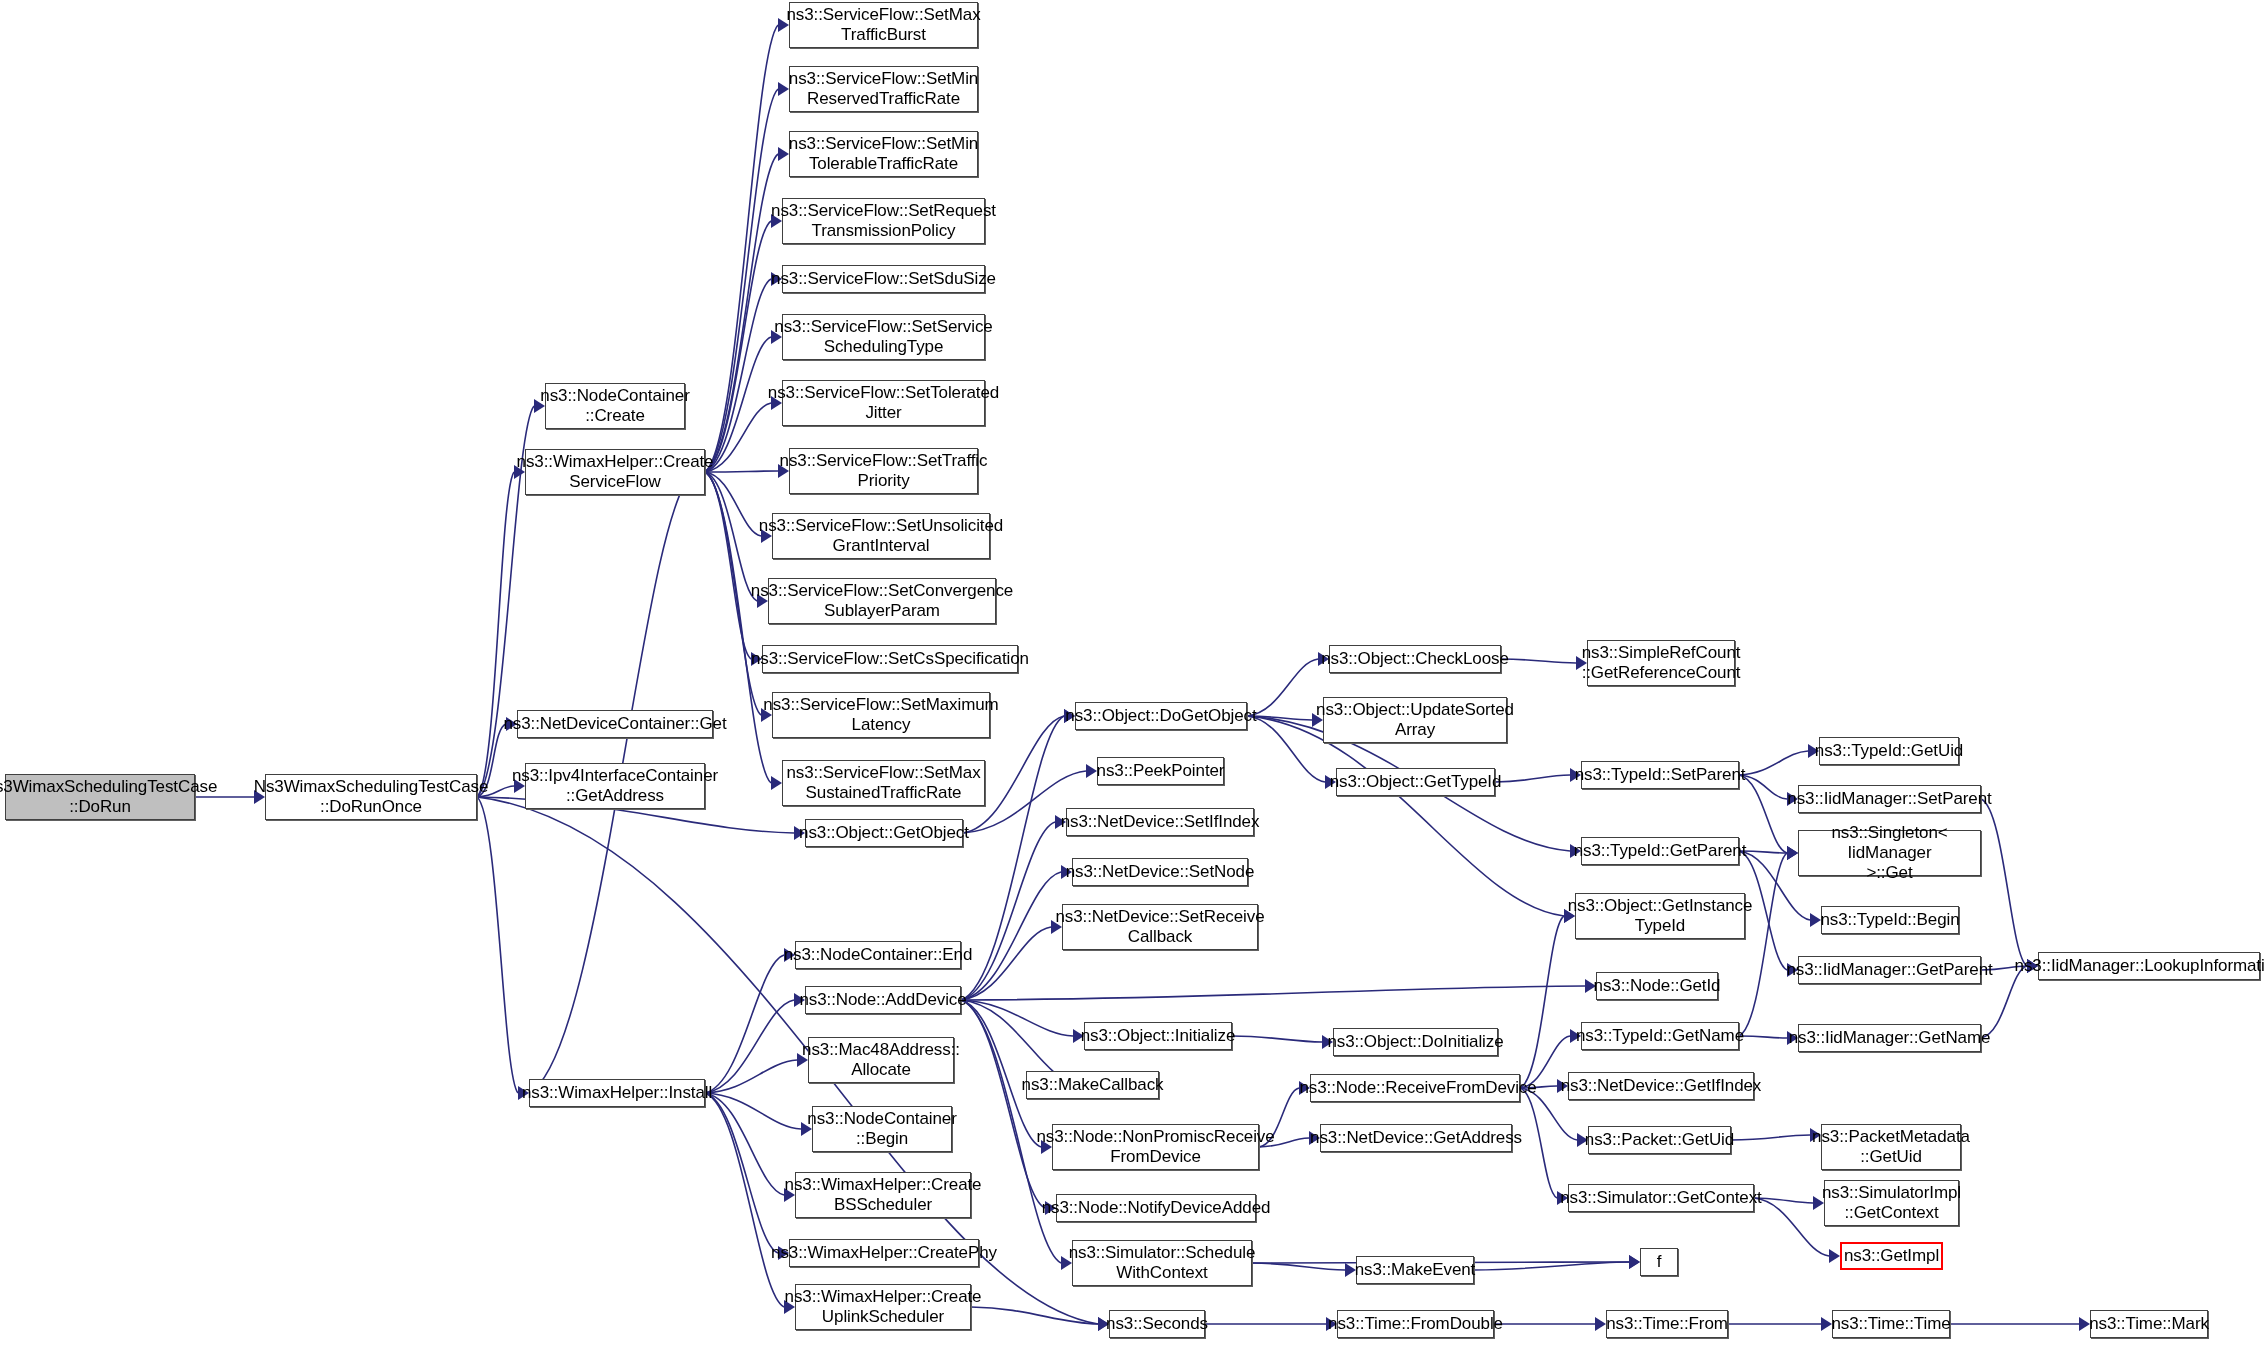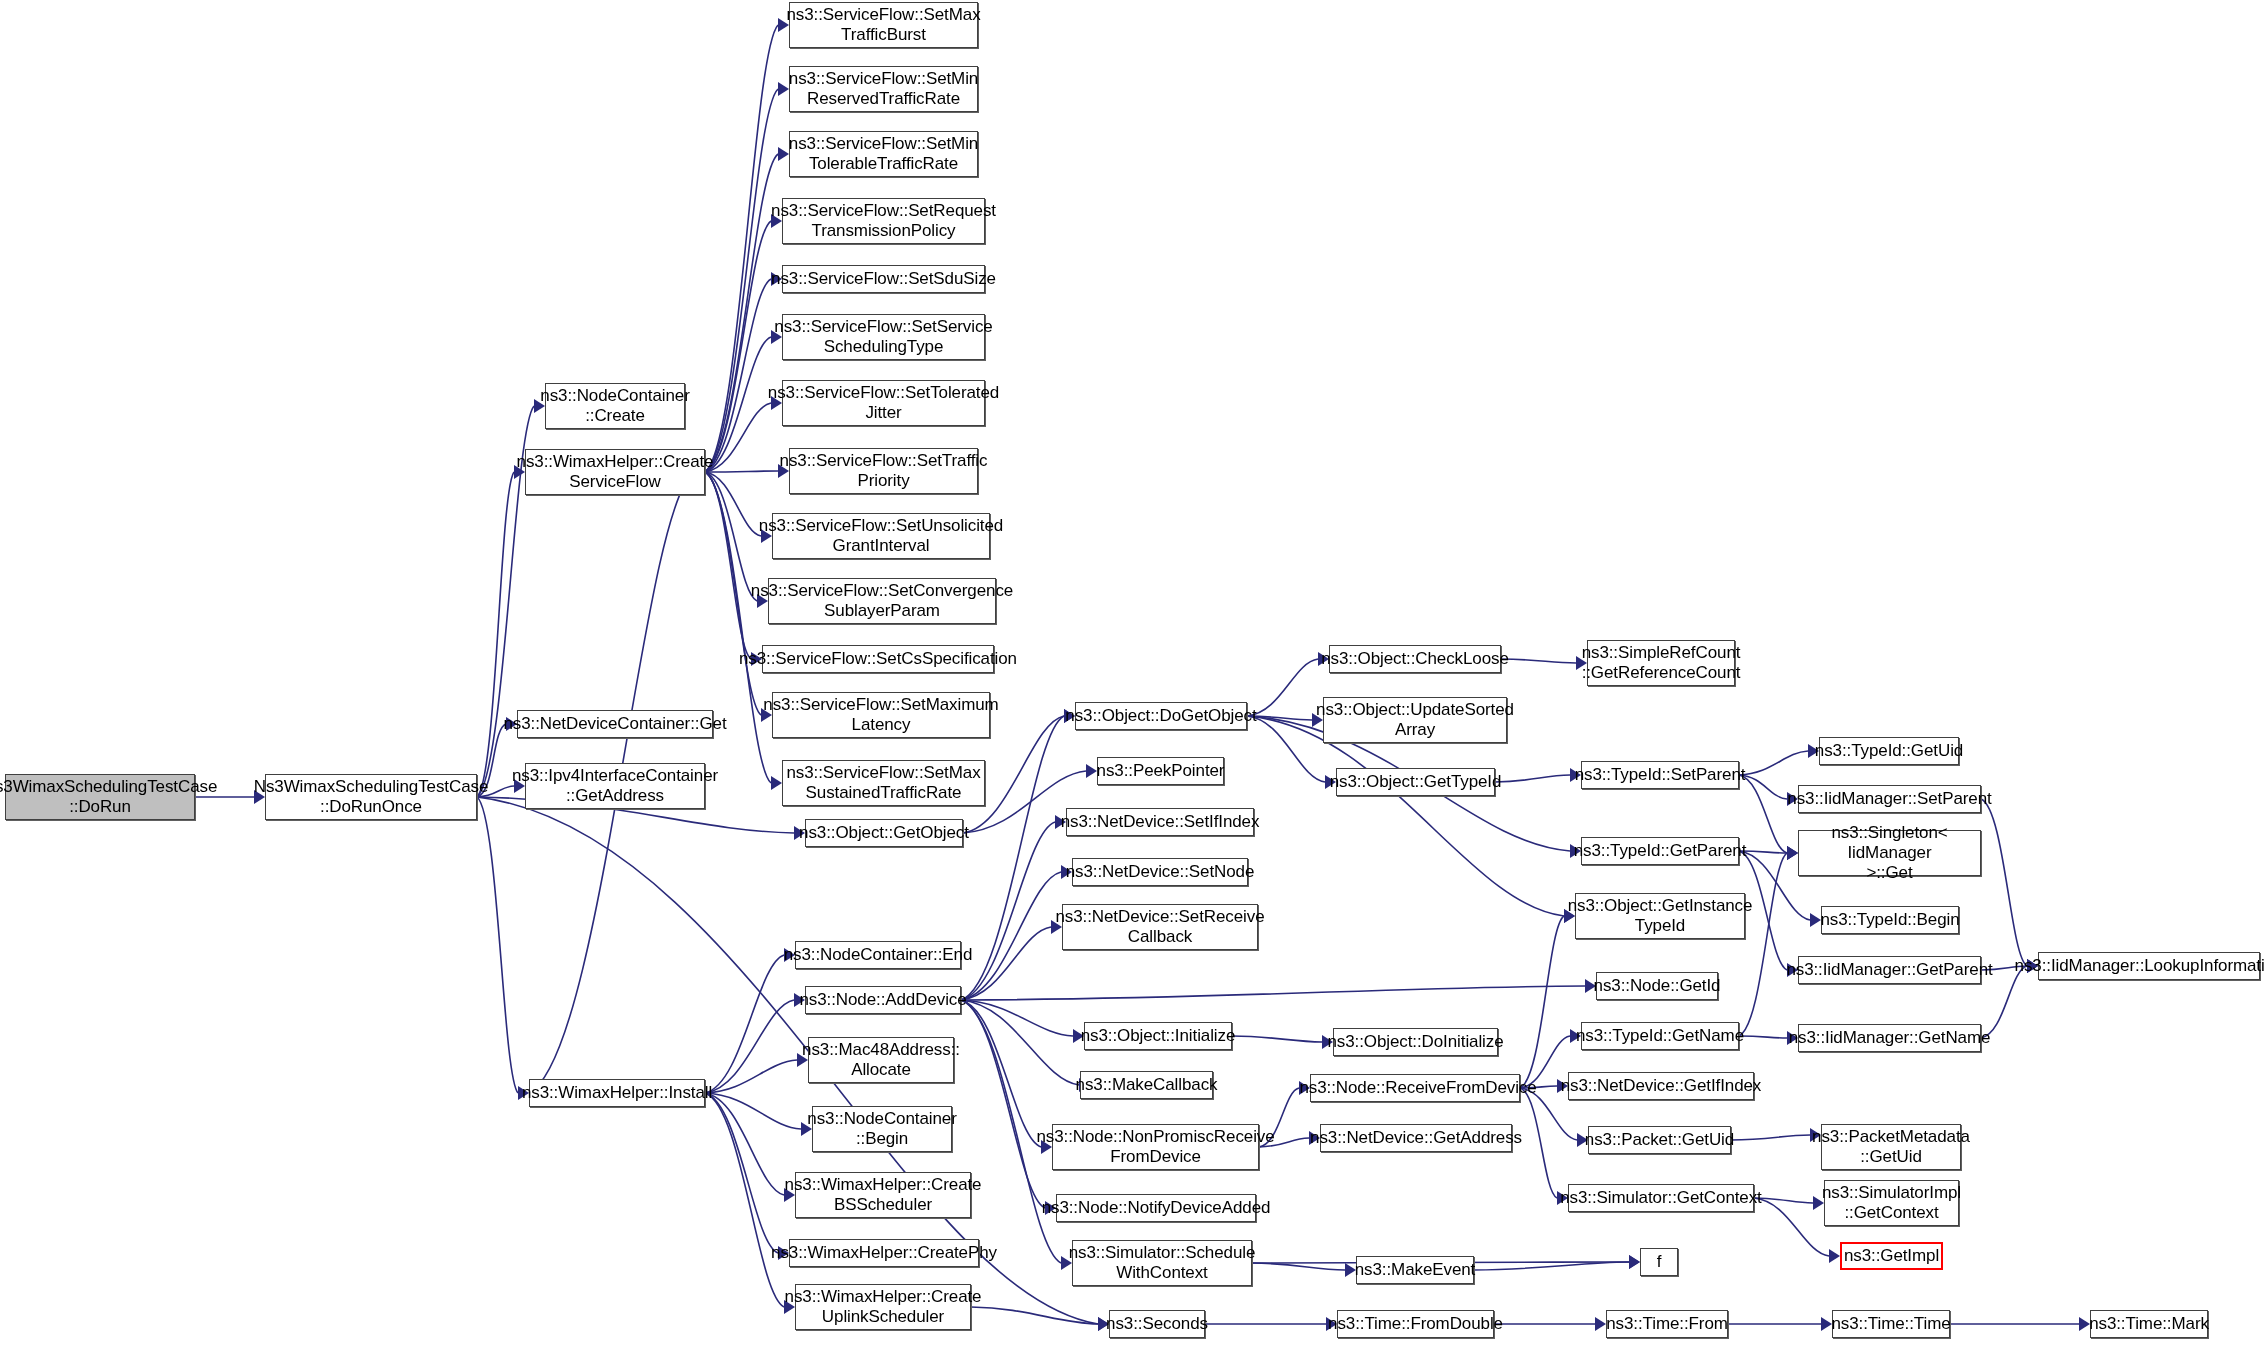--- a/index.html
+++ b/index.html
@@ -239,21 +239,21 @@
       <div class="node" style="left: 782px; top: 314px; width: 203px; height: 46px;">ns3::ServiceFlow::SetService
 SchedulingType</div>
       <div class="node" style="left: 782px; top: 380px; width: 203px; height: 46px;">ns3::ServiceFlow::SetTolerated
 Jitter</div>
       <div class="node" style="left: 789px; top: 448px; width: 189px; height: 46px;">ns3::ServiceFlow::SetTraffic
 Priority</div>
       <div class="node" style="left: 772px; top: 513px; width: 218px; height: 46px;">ns3::ServiceFlow::SetUnsolicited
 GrantInterval</div>
       <div class="node" style="left: 768px; top: 578px; width: 228px; height: 46px;">ns3::ServiceFlow::SetConvergence
 SublayerParam</div>
-      <div class="node" style="left: 762px; top: 645px; width: 232px; height: 28px;">ns3::ServiceFlow::SetCsSpecification</div>
+      <div class="node" style="left: 762px; top: 645px; width: 256px; height: 28px;">ns3::ServiceFlow::SetCsSpecification</div>
       <div class="node" style="left: 772px; top: 692px; width: 218px; height: 46px;">ns3::ServiceFlow::SetMaximum
 Latency</div>
       <div class="node" style="left: 782px; top: 760px; width: 203px; height: 46px;">ns3::ServiceFlow::SetMax
 SustainedTrafficRate</div>
       <div class="node" style="left: 805px; top: 819px; width: 158px; height: 28px;">ns3::Object::GetObject</div>
       <div class="node" style="left: 795px; top: 941px; width: 166px; height: 28px;">ns3::NodeContainer::End</div>
       <div class="node" style="left: 805px; top: 986px; width: 156px; height: 28px;">ns3::Node::AddDevice</div>
       <div class="node" style="left: 808px; top: 1037px; width: 146px; height: 46px;">ns3::Mac48Address::
 Allocate</div>
       <div class="node" style="left: 812px; top: 1106px; width: 140px; height: 46px;">ns3::NodeContainer
@@ -263,21 +263,21 @@
       <div class="node" style="left: 789px; top: 1239px; width: 190px; height: 28px;">ns3::WimaxHelper::CreatePhy</div>
       <div class="node" style="left: 795px; top: 1284px; width: 176px; height: 46px;">ns3::WimaxHelper::Create
 UplinkScheduler</div>
       <div class="node" style="left: 1075px; top: 702px; width: 172px; height: 28px;">ns3::Object::DoGetObject</div>
       <div class="node" style="left: 1097px; top: 757px; width: 127px; height: 28px;">ns3::PeekPointer</div>
       <div class="node" style="left: 1066px; top: 808px; width: 188px; height: 28px;">ns3::NetDevice::SetIfIndex</div>
       <div class="node" style="left: 1072px; top: 858px; width: 176px; height: 28px;">ns3::NetDevice::SetNode</div>
       <div class="node" style="left: 1062px; top: 904px; width: 196px; height: 46px;">ns3::NetDevice::SetReceive
 Callback</div>
       <div class="node" style="left: 1084px; top: 1022px; width: 148px; height: 28px;">ns3::Object::Initialize</div>
-      <div class="node" style="left: 1080px; top: 1071px; width: 133px; height: 28px;">ns3::MakeCallback</div>
+      <div class="node" style="left: 1026px; top: 1071px; width: 133px; height: 28px;">ns3::MakeCallback</div>
       <div class="node" style="left: 1052px; top: 1124px; width: 207px; height: 46px;">ns3::Node::NonPromiscReceive
 FromDevice</div>
       <div class="node" style="left: 1056px; top: 1194px; width: 200px; height: 28px;">ns3::Node::NotifyDeviceAdded</div>
       <div class="node" style="left: 1072px; top: 1240px; width: 180px; height: 46px;">ns3::Simulator::Schedule
 WithContext</div>
       <div class="node" style="left: 1109px; top: 1310px; width: 96px; height: 28px;">ns3::Seconds</div>
       <div class="node" style="left: 1329px; top: 645px; width: 172px; height: 28px;">ns3::Object::CheckLoose</div>
       <div class="node" style="left: 1323px; top: 697px; width: 184px; height: 46px;">ns3::Object::UpdateSorted
 Array</div>
       <div class="node" style="left: 1336px; top: 768px; width: 159px; height: 28px;">ns3::Object::GetTypeId</div>

